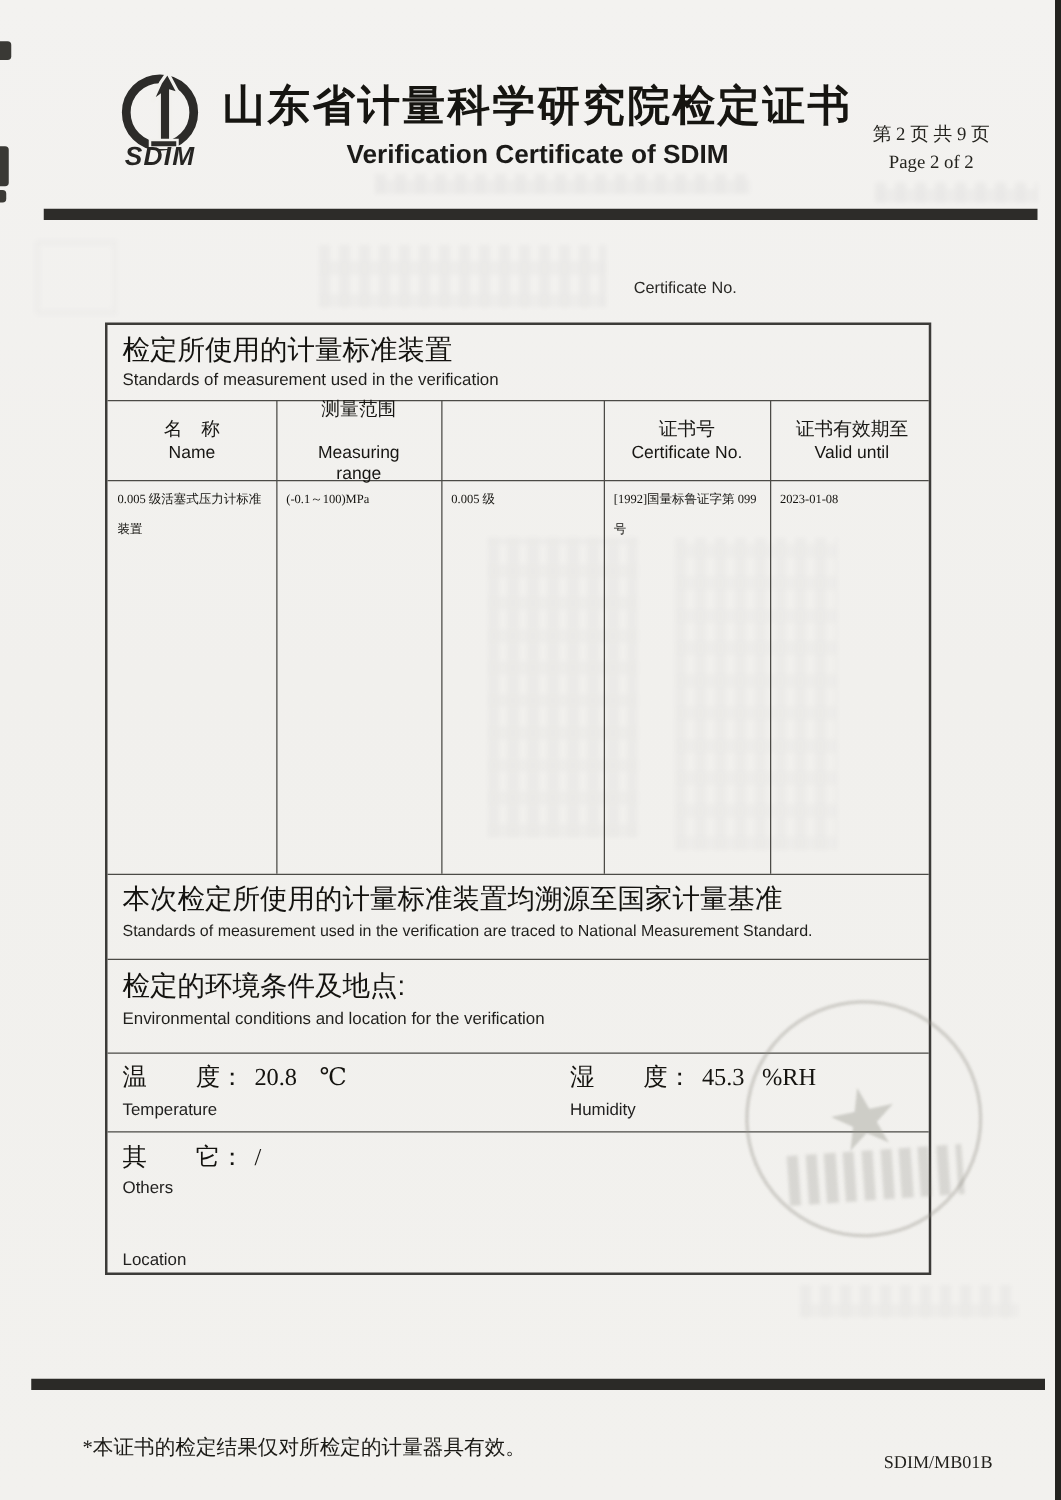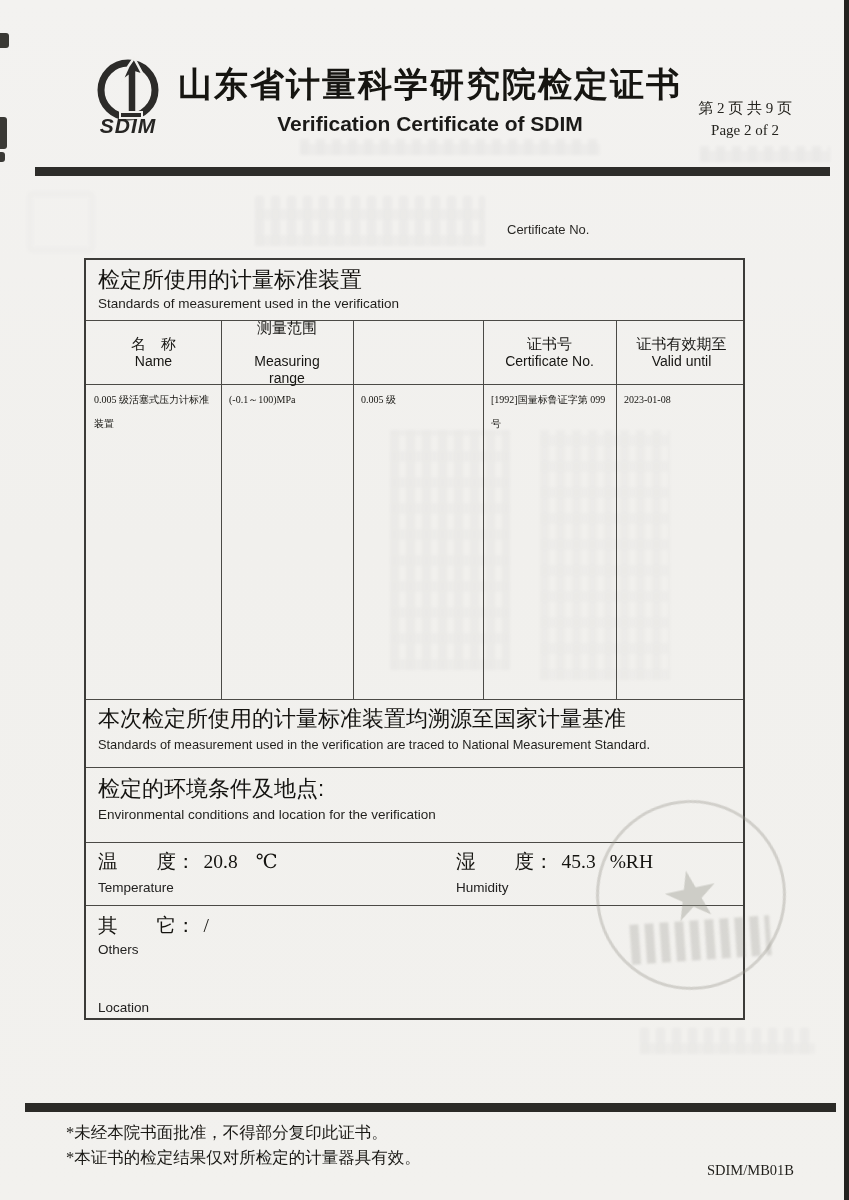--- a/index.html
+++ b/index.html
@@ -165,17 +165,16 @@
 
     <div class="en-small" style="position:absolute;left:12px;top:740px;">Location</div>
   </div>
 
   <div class="seal">
     <div class="seal-inner">★</div>
     <div class="seal-arc"></div>
   </div>
 
   <div class="bottom-bar"></div>
-  <div class="note" style="top:1122px;">*未经本院书面批准，不得部分复印此证书。</div>
   <div class="note" style="top:1147px;">*本证书的检定结果仅对所检定的计量器具有效。</div>
   <div class="form-code">SDIM/MB01B</div>
 
 </div>
 
 </body></html>

